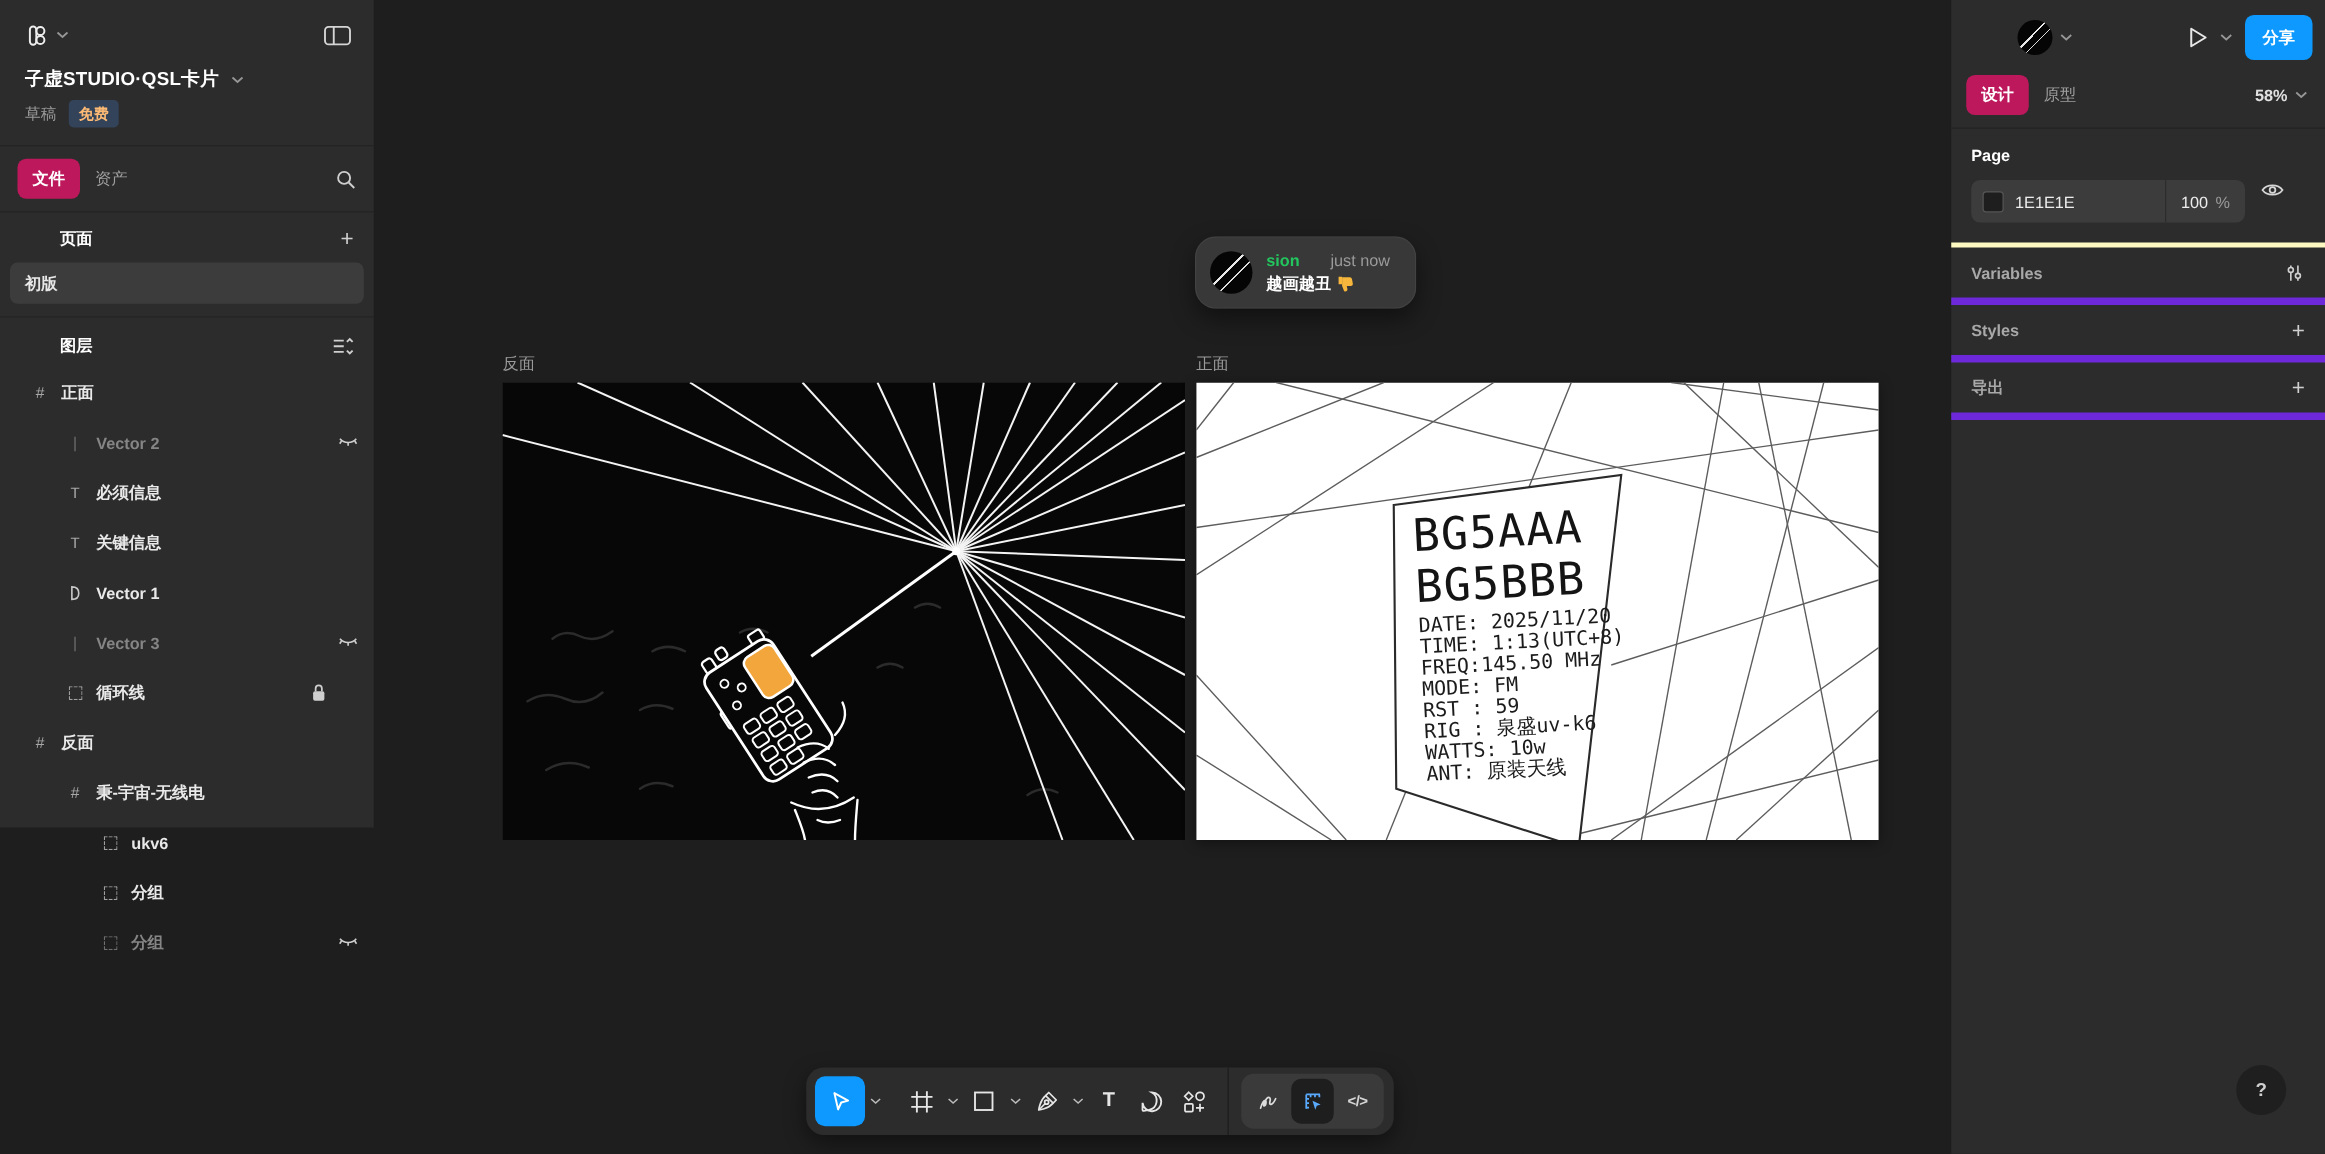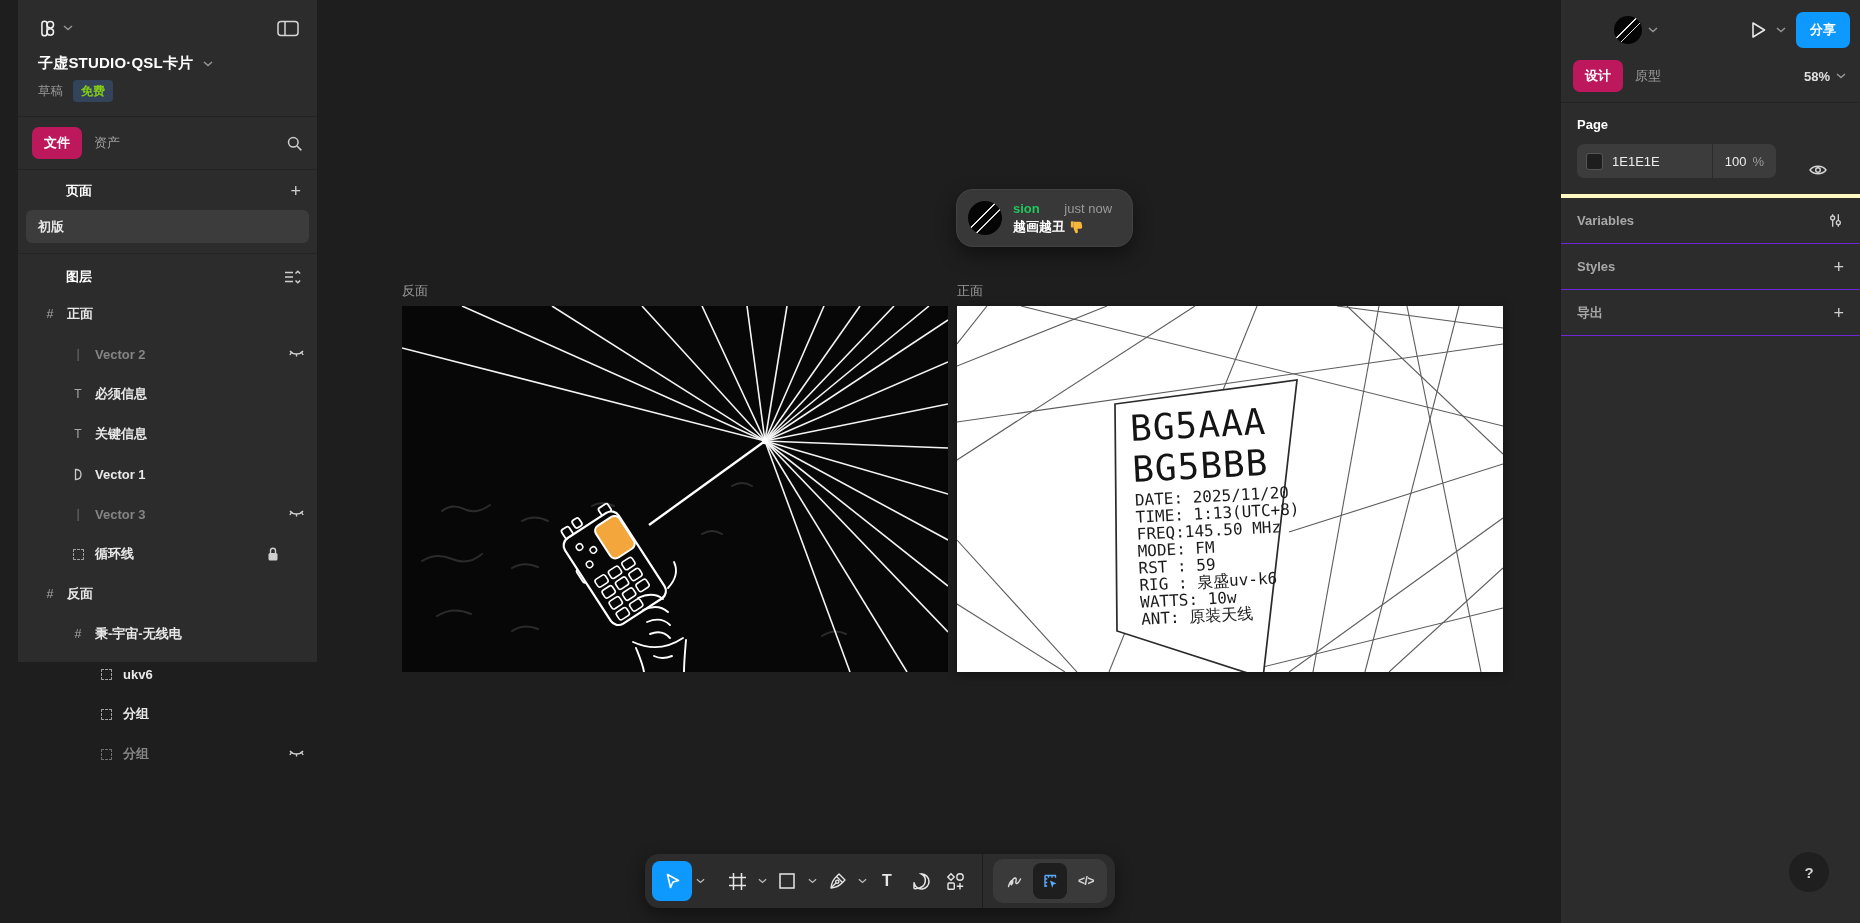--- a/index.html
+++ b/index.html
@@ -5,29 +5,29 @@
   * { margin:0; padding:0; box-sizing:border-box; }
   html,body { width:1860px; height:923px; overflow:hidden; background:#1e1e1e;
     font-family:"Liberation Sans","DejaVu Sans",sans-serif; -webkit-font-smoothing:antialiased; }
   svg { display:block; }
 
   
   .chev { opacity:.75; }
   .icon-btn { display:flex; align-items:center; justify-content:center; cursor:pointer; }
 
   
-  .left-panel { position:absolute; left:18px; top:0; width:300px; height:662px;
+  .left-panel { position:absolute; left:0; top:0; width:300px; height:662px;
     background:#2c2c2c; color:#e4e4e4; border-right:1px solid #1d1d1d; z-index:5; }
   .lp-logo-row { display:flex; align-items:center; padding:16px 18px 0 20px; height:40px; }
   .lp-logo-row .spacer { flex:1; }
   .lp-title-row { display:flex; align-items:center; gap:10px; padding:14px 20px 0 20px; }
   .doc-title { font-size:15px; font-weight:700; color:#fff; letter-spacing:.2px; }
   .lp-meta-row { display:flex; align-items:center; gap:10px; padding:7px 20px 14px 20px;text-align:center; }
   .draft { font-size:12.5px; color:#9a9a9a; }
-  .badge-free { font-size:12px; color:#84cc16; background:rgba(77,150,255,.22);
+  .badge-free { font-size:12px; color:#fdba74; background:rgba(77,150,255,.22);
     padding:2.5px 8px; border-radius:4px; font-weight:600; }
   .lp-tabs { display:flex; align-items:center; padding:10px 14px; border-top:1px solid #232323;
     border-bottom:1px solid #232323; }
   .tab-pill { font-size:13px; padding:7px 12px; border-radius:7px; color:#9f9f9f; cursor:pointer; }
   .tab-pill.active { background:#be185d; color:#fff; font-weight:700; }
   .lp-tabs .spacer { flex:1; }
   .section-head { display:flex; align-items:center; padding:12px 16px 8px 20px; }
   .section-head .label { font-size:13px; font-weight:700; color:#fff;margin-left:28px; }
   .section-head .spacer { flex:1; }
   .plus { font-size:18px; font-weight:400; color:#cfcfcf; line-height:1; cursor:pointer; }
@@ -71,26 +71,26 @@
   .right-panel { position:absolute; right:0; top:0; width:300px; height:923px;
     background:#2c2c2c; color:#e4e4e4; border-left:1px solid #1d1d1d; z-index:5; }
   .rp-top { display:flex; align-items:center; padding:12px 10px 10px 12px;margin-left:41px; }
   .rp-top .spacer { flex:1; }
   .share-btn { background:#0d99ff; color:#fff; font-size:13px; font-weight:600;
     border:none; border-radius:7px; padding:9px 14px; margin-left:10px; cursor:pointer; }
   .rp-tabs { display:flex; align-items:center; padding:2px 14px 10px 12px; border-bottom:1px solid #232323; }
   .zoom-ctl { margin-left:auto; display:flex; align-items:center; gap:6px; font-size:13px;
     color:#e0e0e0; font-weight:600; cursor:pointer; }
   .rp-section { display:flex; align-items:center; padding:0 16px 0 16px; height:46px;
-    border-bottom:1px solid #6d28d9; }
+    border-bottom:6px solid #6d28d9; }
   .rp-section .label { font-size:13px; color:#a8a8a8; font-weight:600; }
   .rp-section .spacer { flex:1; }
   .rp-page { padding:14px 32px 16px 16px; border-bottom:4px solid #fef9c3; }
   .rp-page-head { font-size:13px; font-weight:700; color:#fff; margin-bottom:12px; }
-  .color-row { display:flex; align-items:flex-end;gap:20px; }
+  .color-row { display:flex; align-items:flex-start; }
   .color-pill { display:flex; align-items:center; background:#3c3c3c; border-radius:7px;
     height:34px; flex:1; overflow:hidden; }
   .swatch { width:17px; height:17px; border-radius:3px; background:#1e1e1e;
     border:1px solid #555; margin:0 9px 0 9px; }
   .hexv { font-size:13px; color:#ededed; flex:1; }
   .pill-div { width:1px; align-self:stretch; background:#2c2c2c; }
   .opv { font-size:13px; color:#ededed; padding:0 6px 0 12px; }
   .pctv { font-size:13px; color:#9a9a9a; padding-right:12px; }
   .eye-slot { margin-left:12px; }
 

